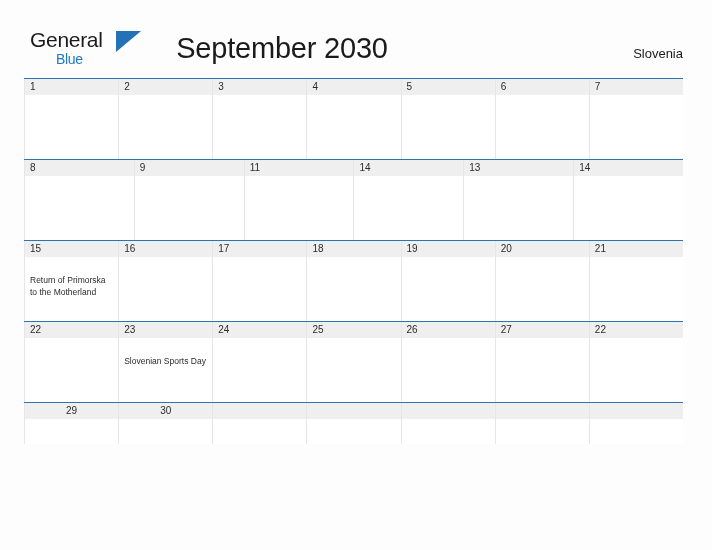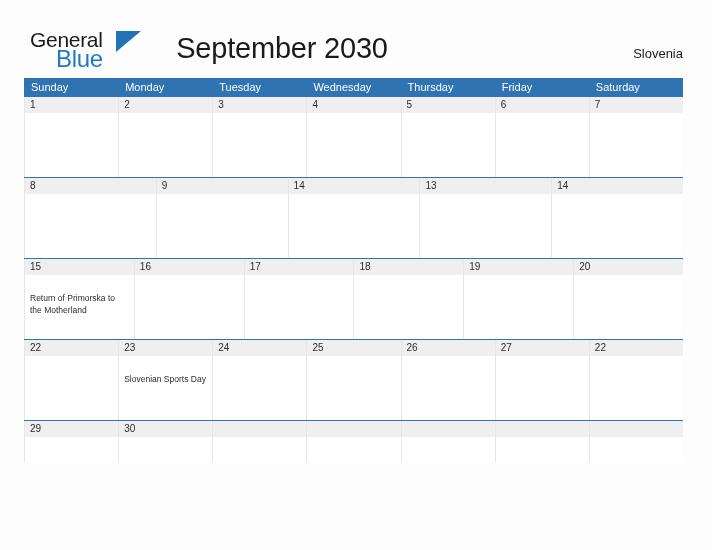--- a/index.html
+++ b/index.html
@@ -42,21 +42,21 @@
     font-size: 21px;
     letter-spacing: -0.3px;
     color: #1b1b1b;
     line-height: 22px;
     white-space: nowrap;
   }
   .logo-blue {
     position: absolute;
     left: 26px;
     top: 19px;
-    font-size: 24px;
+    font-size: 14px;
     letter-spacing: -0.3px;
     color: #1f7ac4;
     line-height: 22px;
     white-space: nowrap;
   }
   .logo-triangle {
     position: absolute;
     left: 86px;
     top: 2px;
     width: 0;
@@ -111,20 +111,21 @@
 
   .week {
     display: flex;
     border-top: 1px solid #2f73b3;
     height: 80px;
     background:
       linear-gradient(to bottom, #efefef 0px, #efefef 16px, #ffffff 16px, #ffffff 100%);
   }
   .week.short {
     height: 41px;
+    text-align: center;
   }
   .day {
     flex: 1 1 0;
     box-sizing: border-box;
     border-left: 1px solid #e6e6e6;
     padding: 0 5px;
     position: relative;
     overflow: hidden;
   }
   .day:first-child {
@@ -163,29 +164,20 @@
       <span class="logo-blue">Blue</span>
     </div>
 
     <div class="title">September 2030</div>
 
     <div class="country">Slovenia</div>
 
   </div>
 
   <div class="calendar">
-    <div class="weekdays">
-        <div class="weekday">Sunday</div>
-        <div class="weekday">Monday</div>
-        <div class="weekday">Tuesday</div>
-        <div class="weekday">Wednesday</div>
-        <div class="weekday">Thursday</div>
-        <div class="weekday">Friday</div>
-        <div class="weekday">Saturday</div>
-      </div>
     <div id="weeks-container">
         <div class="week">
           <div class="day">
             <span class="daynum">1</span>
           </div>
           <div class="day">
             <span class="daynum">2</span>
           </div>
           <div class="day">
             <span class="daynum">3</span>
@@ -202,20 +194,23 @@
           <div class="day">
             <span class="daynum">7</span>
           </div>
         </div>
         <div class="week">
           <div class="day">
             <span class="daynum">8</span>
           </div>
           <div class="day">
             <span class="daynum">9</span>
+          </div>
+          <div class="day">
+            <span class="daynum">11</span>
           </div>
           <div class="day">
             <span class="daynum">14</span>
           </div>
           <div class="day">
             <span class="daynum">13</span>
           </div>
           <div class="day">
             <span class="daynum">14</span>
           </div>
@@ -235,20 +230,23 @@
           </div>
           <div class="day">
             <span class="daynum">18</span>
           </div>
           <div class="day">
             <span class="daynum">19</span>
           </div>
           <div class="day">
             <span class="daynum">20</span>
           </div>
+          <div class="day">
+            <span class="daynum">21</span>
+          </div>
         </div>
         <div class="week">
           <div class="day">
             <span class="daynum">22</span>
           </div>
           <div class="day">
             <span class="daynum">23</span>
             <div class="events">
               <div class="event">Slovenian Sports Day</div>
             </div>

